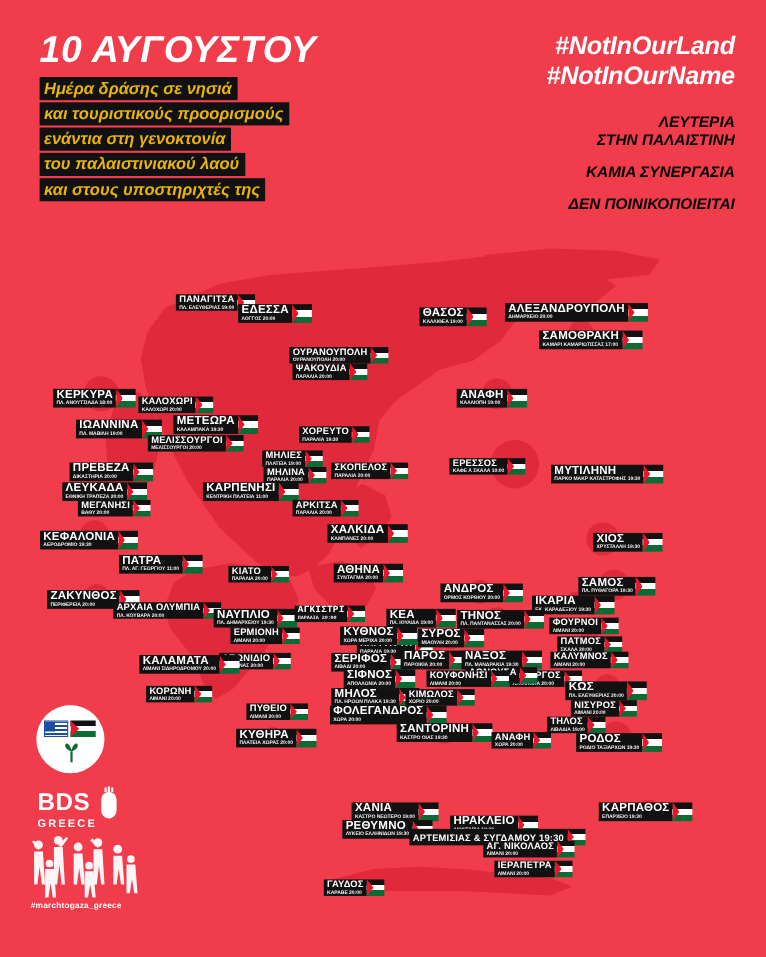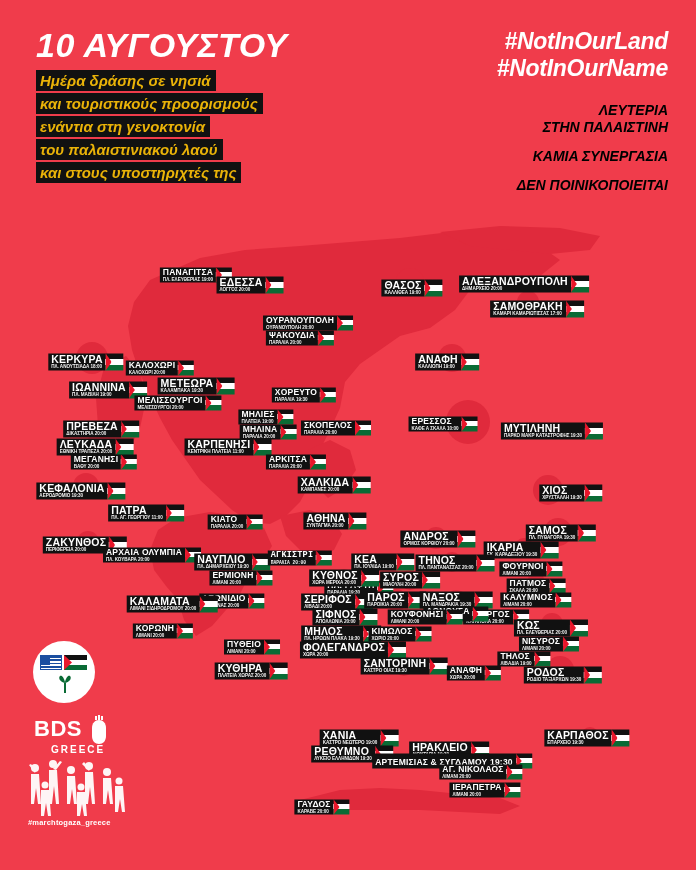--- a/index.html
+++ b/index.html
@@ -154,21 +154,21 @@
   }
   .bds {
     position: absolute;
     left: 34px; top: 718px;
     color: #ffffff;
     font-weight: bold;
     font-size: 22px;
     letter-spacing: 0.5px;
     line-height: 21px;
   }
-  .bds .sub { font-size: 10px; letter-spacing: 2px; font-weight: bold; margin-left: 17px; }
+  .bds .sub { font-size: 10px; letter-spacing: 2px; font-weight: bold; }
   .bds-fist { position: absolute; left: 86px; top: 714px; width: 26px; height: 32px; }
   .crowd { position: absolute; left: 26px; top: 755px; width: 110px; height: 62px; }
   .handle {
     position: absolute;
     left: 28px; top: 818px;
     color: #ffffff;
     font-size: 7.5px;
     font-weight: bold;
     letter-spacing: 0.2px;
   }

